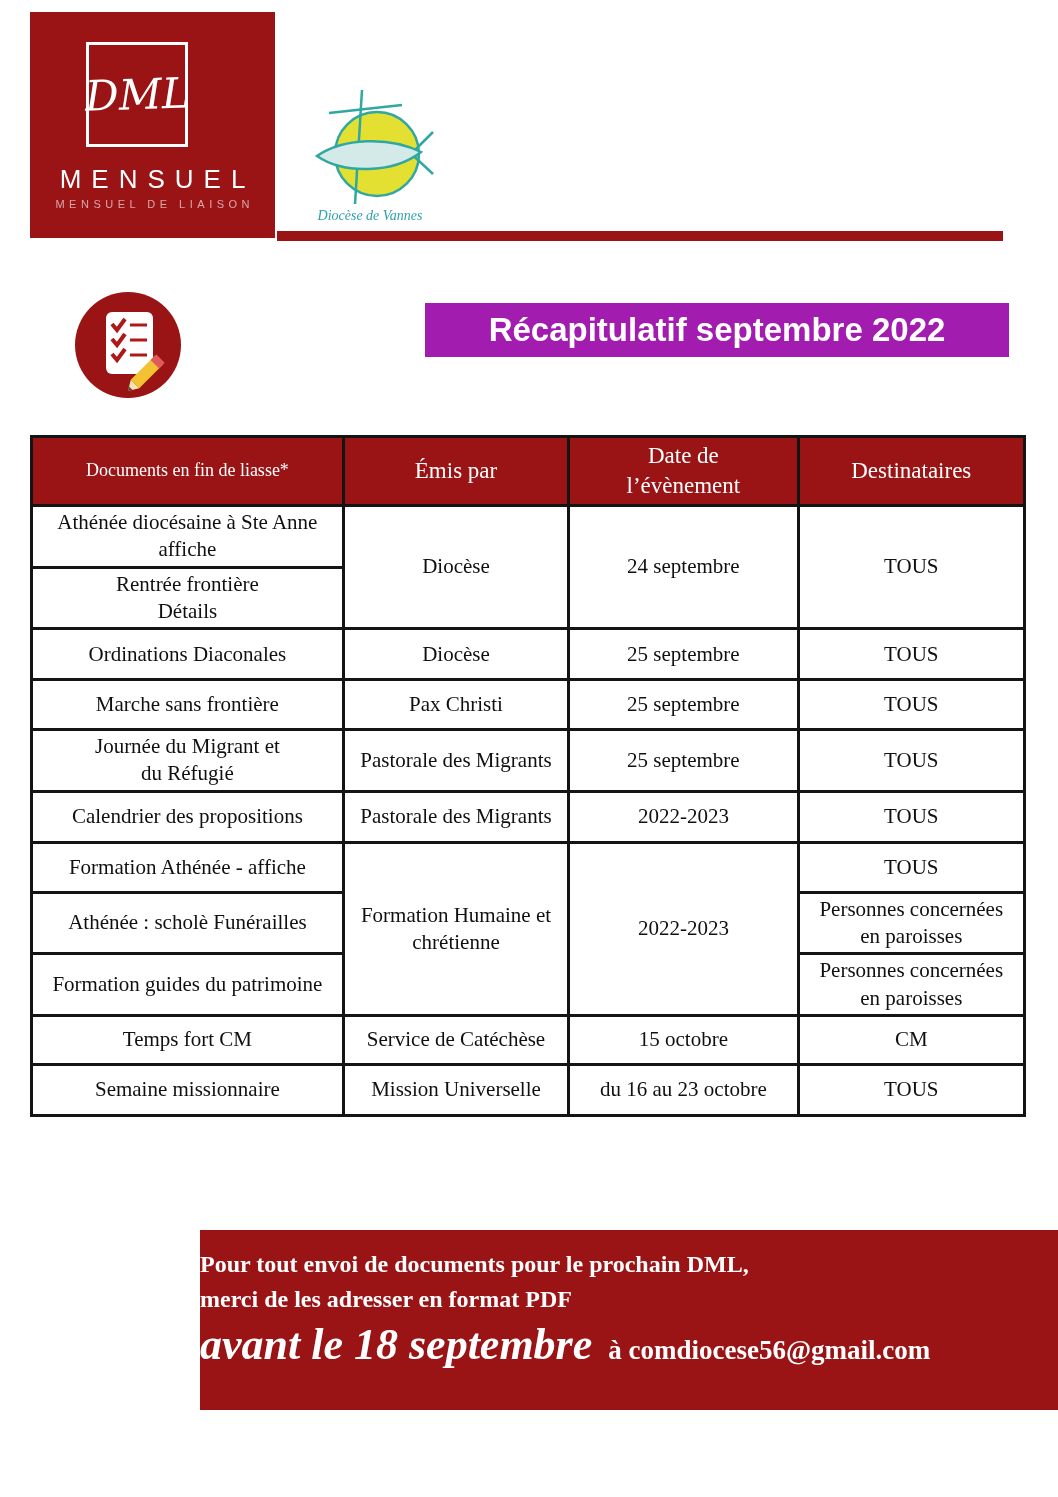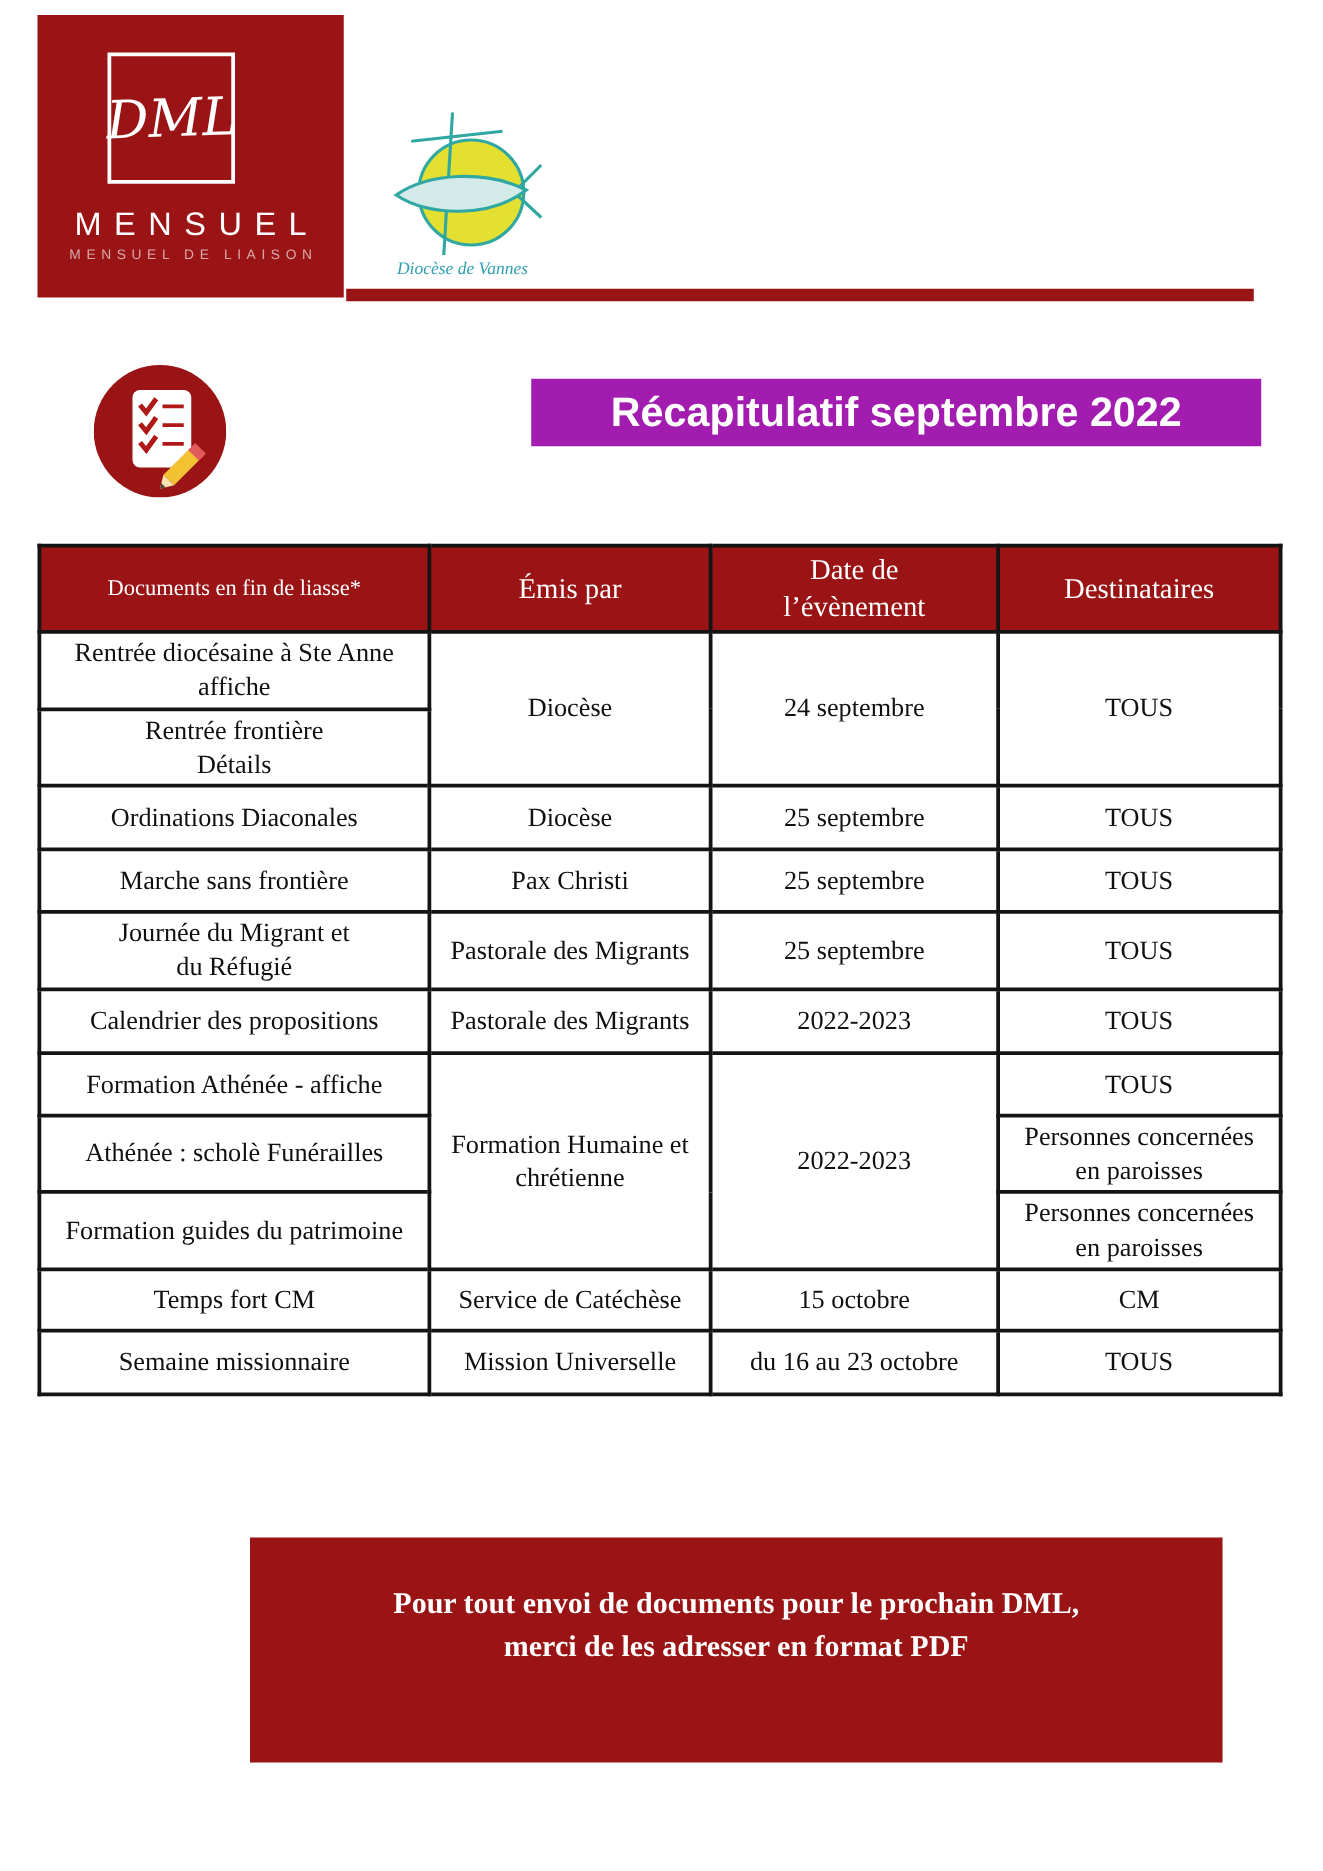--- a/index.html
+++ b/index.html
@@ -86,25 +86,24 @@
   }
   .doc-table th{
     background:#9a1315;color:#ffffff;
     font-weight:normal;font-size:23px;
   }
   .doc-table th.small{font-size:18px;}
   .doc-table td{font-size:21px;color:#101010;}
 
   
   .footer-box{
-    position:absolute;left:200px;top:1230px;width:778px;height:180px;
+    position:absolute;left:200px;top:1230px;width:858px;height:180px;
     background:#9a1315;color:#ffffff;
-    text-align:center;
     font-family:"Liberation Serif", serif;font-weight:bold;
-    box-sizing:border-box;padding-top:36px;
+    box-sizing:border-box;padding-top:17px;
   }
   .footer-line{font-size:24px;line-height:1.45;}
   .footer-deadline-row{margin-top:2px;}
   .footer-deadline{
     font-size:44px;font-style:italic;font-weight:bold;
     font-family:"Liberation Serif", serif;
   }
   .footer-email{font-size:27px;font-weight:bold;margin-left:12px;}
 </style>
 </head>
@@ -160,21 +159,21 @@
     </colgroup>
     <tbody>
         <tr style="height:69px">
       <th class="small">Documents en fin de liasse*</th>
       <th>Émis par</th>
       <th>Date de
 l’évènement</th>
       <th>Destinataires</th>
     </tr>
     <tr style="height:58px">
-      <td>Rentrée diocésaine à Ste Anne
+      <td>Athénée diocésaine à Ste Anne
 affiche</td>
       <td rowspan="2">Diocèse</td>
       <td rowspan="2">24 septembre</td>
       <td rowspan="2">TOUS</td>
     </tr>
     <tr style="height:57px">
       <td>Rentrée frontière
 Détails</td>
     </tr>
     <tr style="height:51px">
@@ -230,15 +229,19 @@
       <td>Mission Universelle</td>
       <td>du 16 au 23 octobre</td>
       <td>TOUS</td>
     </tr>
   </tbody>
     </table>
 
   <div class="footer-box">
     <div class="footer-line">Pour tout envoi de documents pour le prochain DML,</div>
     <div class="footer-line">merci de les adresser en format PDF</div>
+    <div class="footer-deadline-row">
+      <span class="footer-deadline">avant le 18 septembre</span>
+      <span class="footer-email">à comdiocese56@gmail.com</span>
+    </div>
   </div>
 
 </div>
 
 </body></html>

